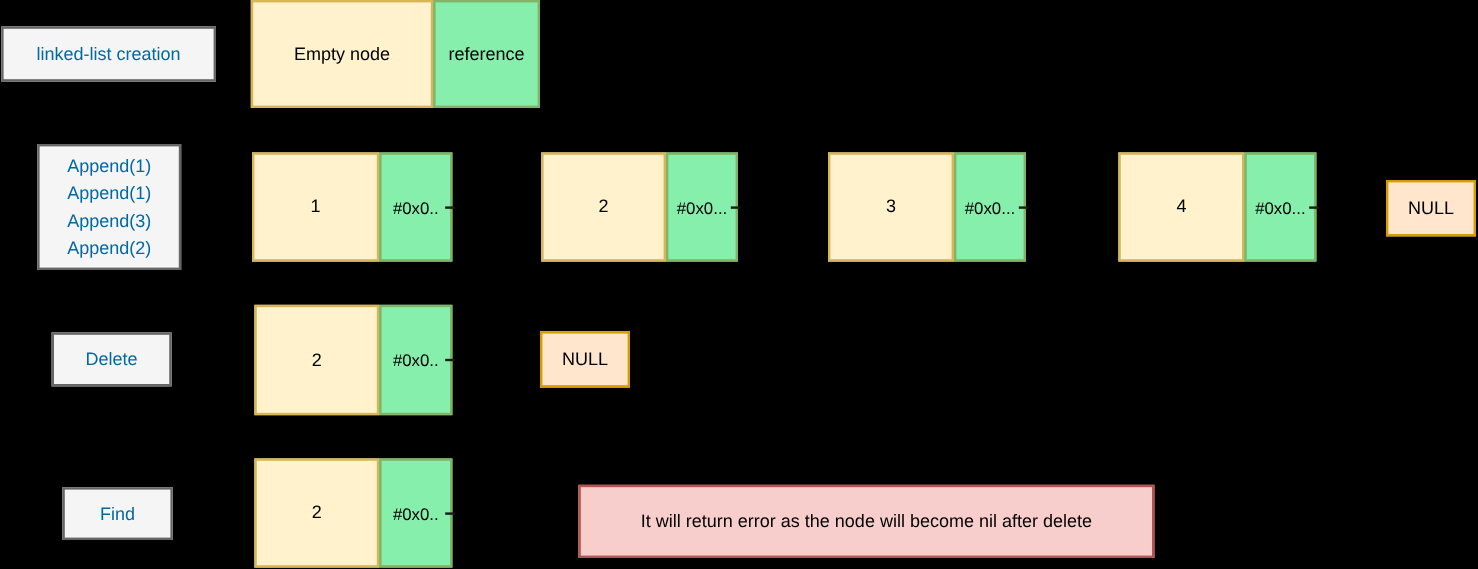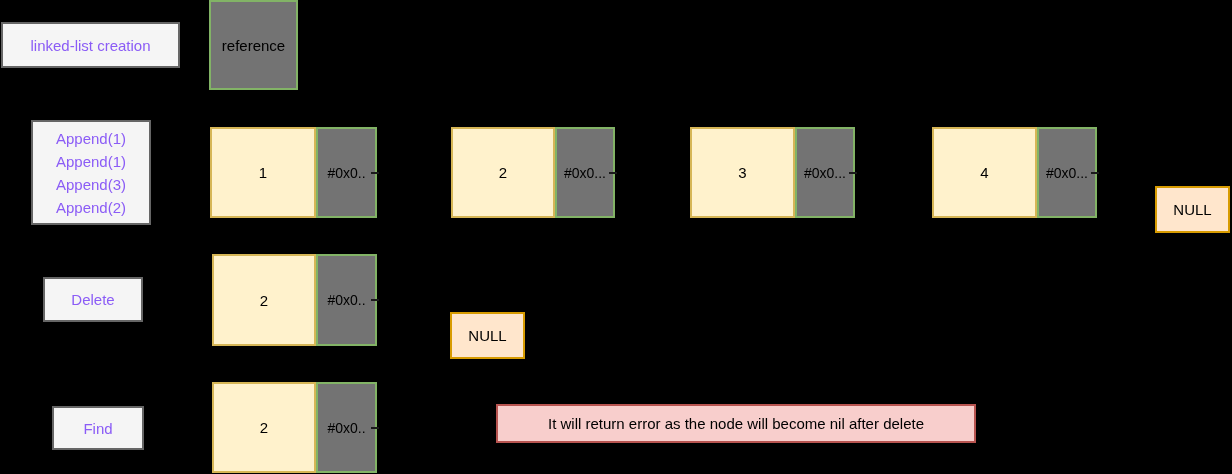--- a/index.html
+++ b/index.html
@@ -11,59 +11,58 @@
     font-family:"Liberation Sans","DejaVu Sans",sans-serif;
     color:#000;
   }
   .labelbox{
     position:absolute;
     background:#f5f5f5;
     border:2px solid #666666;
     box-sizing:border-box;
     display:flex;align-items:center;justify-content:center;
     flex-direction:column;
-    font-size:15px;color:#8b5cf6;
+    font-size:15px;color:#0369a1;
     text-align:center;
     line-height:23px;
   }
   .node{
     position:absolute;
     display:flex;
   }
   .cell{
     box-sizing:border-box;
     display:flex;align-items:center;justify-content:center;
     font-size:15px;
     text-align:center;
     position:relative;
   }
   .cell.value{
     background:#fff2cc;
     border:2px solid #d6b656;
   }
   .cell.ref{
-    background:#737373;
+    background:#86efac;
     border:2px solid #82b366;
     font-size:14px;
   }
   .arrow-stub{
     position:absolute;
     right:-4px;top:50%;
     width:8px;height:2px;
     margin-top:-1px;
     background:#1a1a1a;
   }
   .nullbox{
     position:absolute;
     background:#ffe6cc;
     border:2px solid #d79b00;
     box-sizing:border-box;
     display:flex;align-items:center;justify-content:center;
     font-size:15px;
-    margin-top:36px;
   }
   .notebox{
     position:absolute;
     background:#f8cecc;
     border:2px solid #b85450;
     box-sizing:border-box;
     display:flex;align-items:center;justify-content:center;
     font-size:15px;
     text-align:center;
   }
@@ -71,20 +70,23 @@
 </head>
 <body>
 
 <div class="canvas">
 
   <div class="labelbox" style="left:1px;top:22px;width:179px;height:46px">
     <span>linked-list creation</span>
   </div>
 
   <div class="node" style="left:209px;top:0px">
+    <div class="cell value" style="width:152px;height:90px">
+      <span>Empty node</span>
+    </div>
     <div class="cell ref" style="width:89px;height:90px;font-size:15px">
       <span>reference</span>
     </div>
   </div>
 
   <div class="labelbox" style="left:31px;top:120px;width:120px;height:105px">
     <div>Append(1)</div>
     <div>Append(1)</div>
     <div>Append(3)</div>
     <div>Append(2)</div>
@@ -159,17 +161,17 @@
   <div class="node" style="left:212px;top:382px">
     <div class="cell value" style="width:104px;height:91px">
       <span>2</span>
     </div>
     <div class="cell ref" style="width:61px;height:91px">
       <span>#0x0..</span>
       <span class="arrow-stub"></span>
     </div>
   </div>
 
-  <div class="notebox" style="left:496px;top:404px;width:480px;height:39px">
+  <div class="notebox" style="left:482px;top:404px;width:480px;height:61px">
     <span>It will return error as the node will become nil after delete</span>
   </div>
 
 </div>
 
 </body></html>

